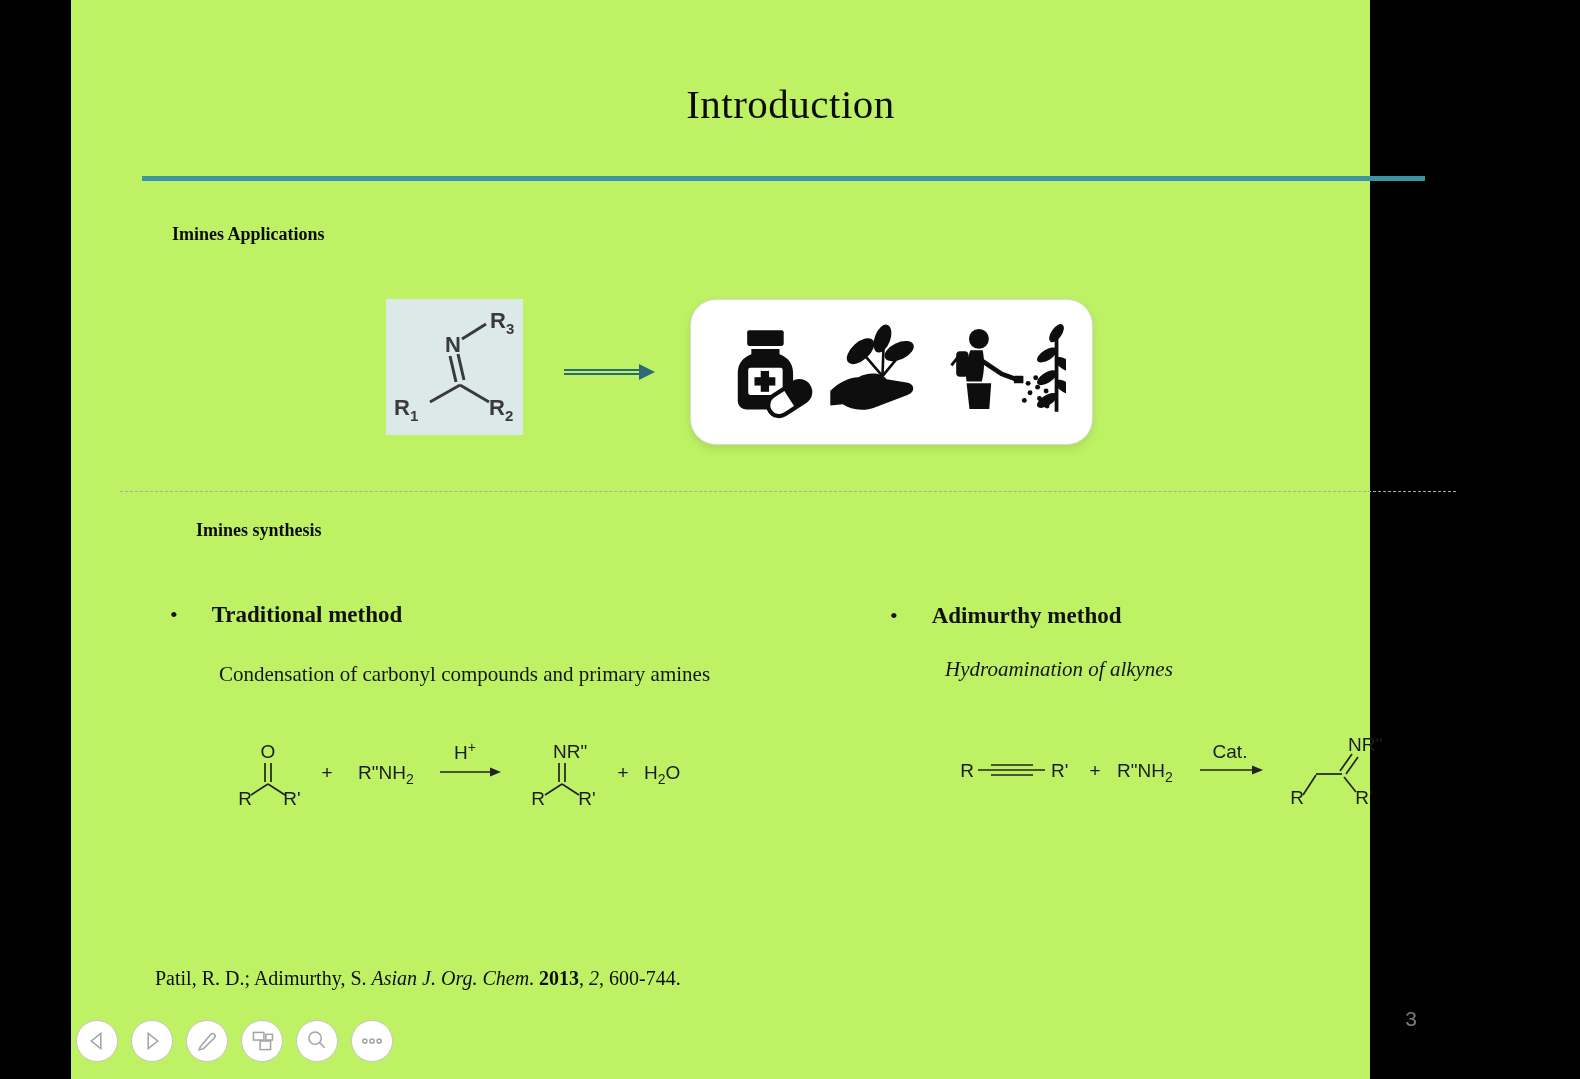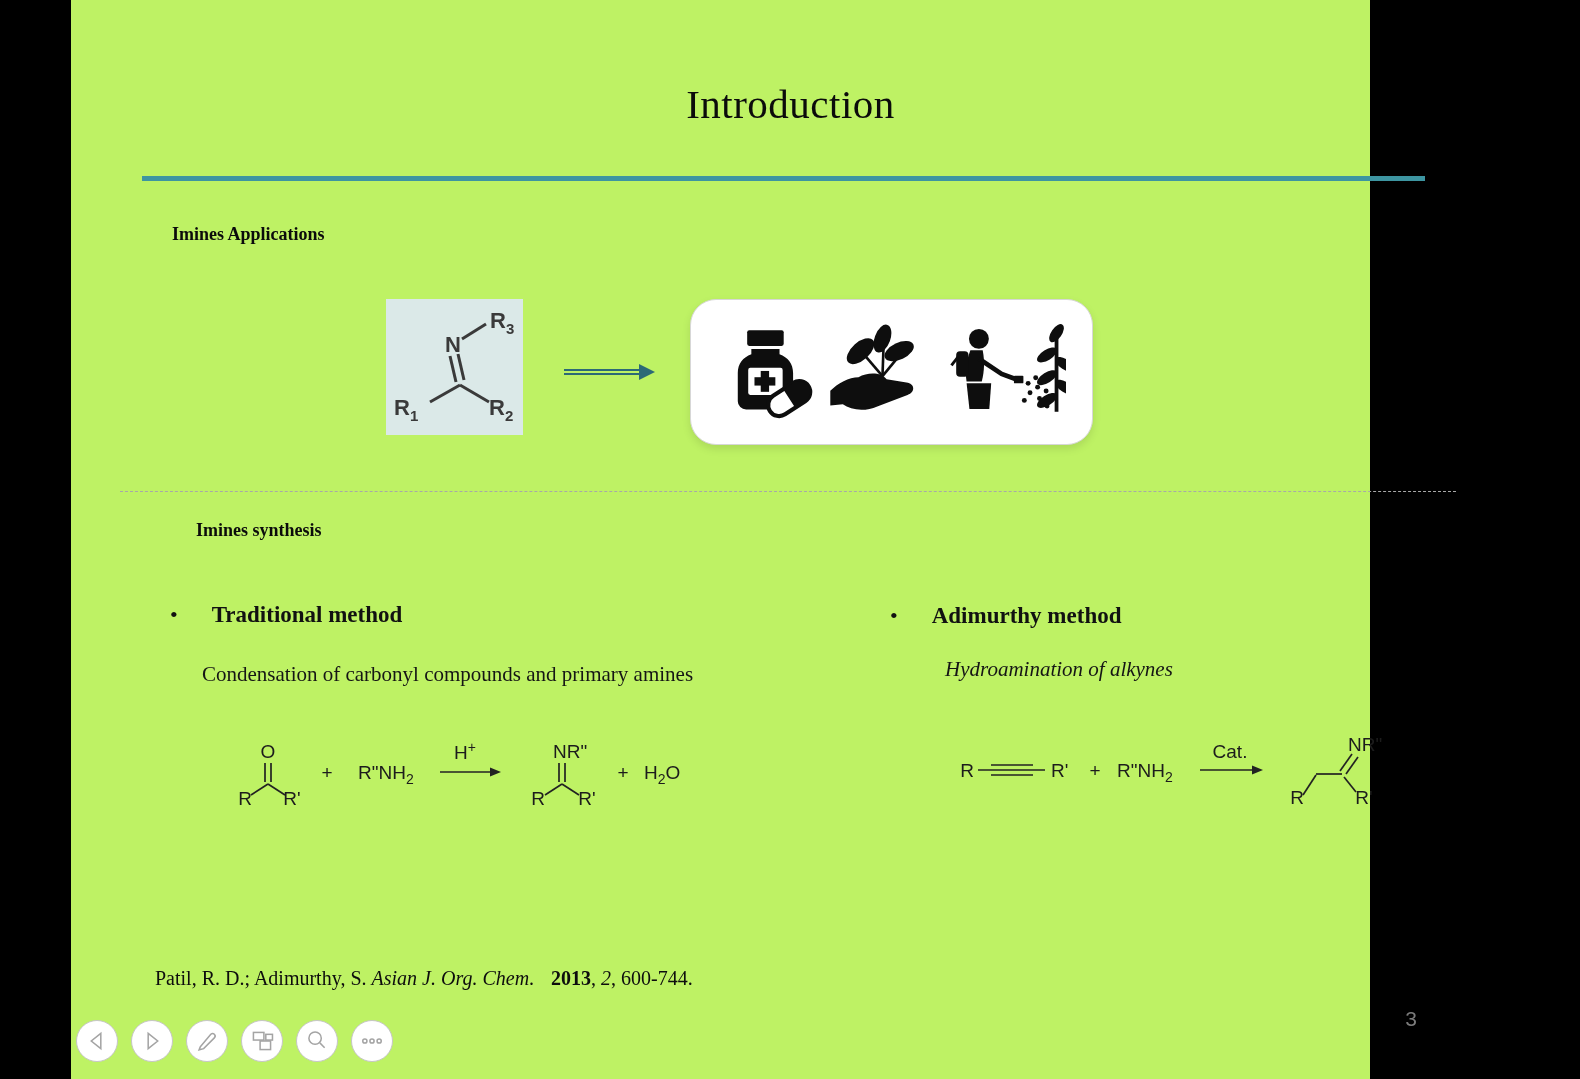--- a/index.html
+++ b/index.html
@@ -26,38 +26,38 @@
             padding:0 26px;box-sizing:border-box;}
 
   .divider{left:49px;top:491px;width:1336px;height:0;border-top:1px dashed #a8a8a8;}
 
   .bullet-row{display:flex;align-items:baseline;}
   .bullet{font-size:22px;margin-right:34px;}
   .method-title{font-size:23px;font-weight:bold;text-align:right;}
   .row-trad{left:99px;top:602px;}
   .row-cat{left:819px;top:603px;}
   .subline{font-size:21px;color:#151515;}
-  .sub-trad{left:131px;top:662px;}
+  .sub-trad{left:148px;top:662px;}
   .sub-cat{left:874px;top:657px;font-style:italic;}
 
   .chem text{font-family:"Liberation Sans","DejaVu Sans",sans-serif;fill:#1c1c1c;font-size:19px;}
   .chem .sub{font-size:14px;}
   .chem line,.chem path{stroke:#222;stroke-width:1.7;fill:none;}
   .chem polygon{fill:#222;stroke:none;}
   .scheme1{left:157px;top:726px;}
   .scheme2{left:874px;top:722px;}
 
   .imine-svg text{font-family:"Liberation Sans","DejaVu Sans",sans-serif;fill:#3a3a3a;
                   font-size:22px;font-weight:bold;}
   .imine-svg .sub{font-size:15px;}
   .imine-svg line{stroke:#3a3a3a;stroke-width:3;}
 
   .citation{left:84px;top:967px;font-size:20px;white-space:pre-wrap;color:#0d0d0d;}
   .citation .it{font-style:italic;margin-top:16px;}
-  .citation .b{font-weight:bold;margin-left:12px;}
+  .citation .b{font-weight:bold;}
 
   .page-num{left:1320px;top:1007px;width:40px;text-align:center;
             font-family:"Liberation Sans","DejaVu Sans",sans-serif;
             font-size:21px;color:#7c7c7c;}
 
   .toolbar{left:5px;top:1020px;display:flex;gap:13px;}
   .tb-btn{width:42px;height:42px;border-radius:50%;border:1.5px solid #c6c6c6;
           background:#fff;box-sizing:border-box;display:flex;align-items:center;
           justify-content:center;padding:0;cursor:pointer;}
   .tb-btn svg{display:block;}

